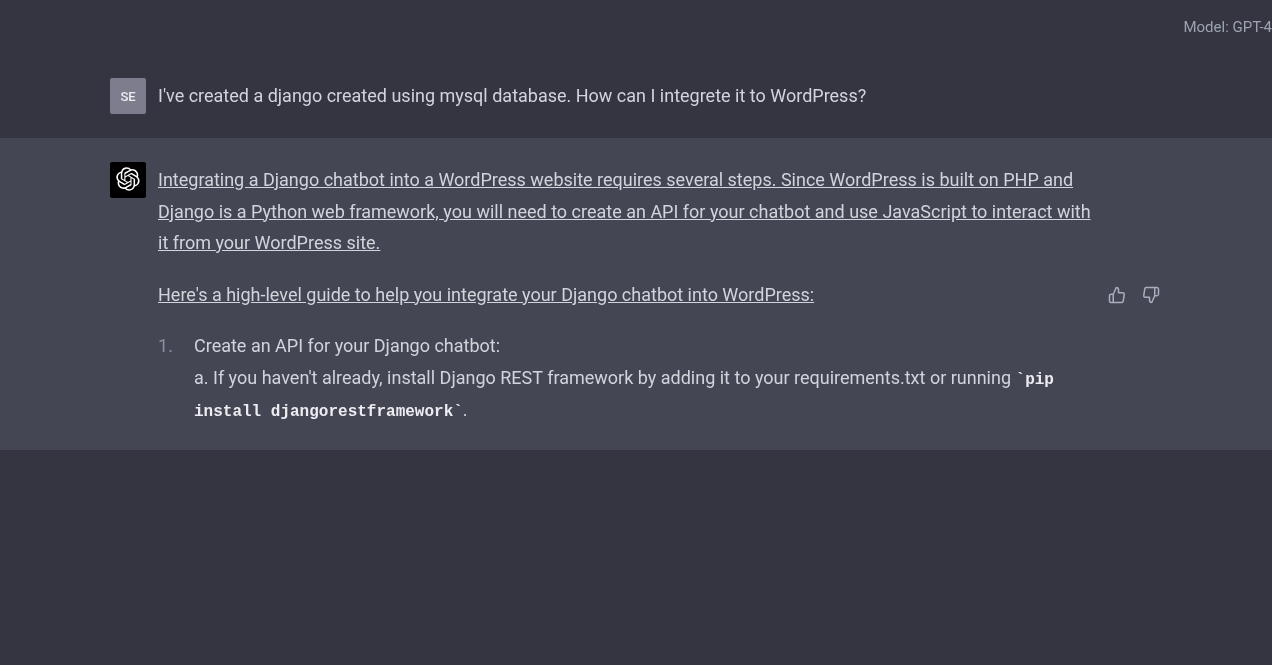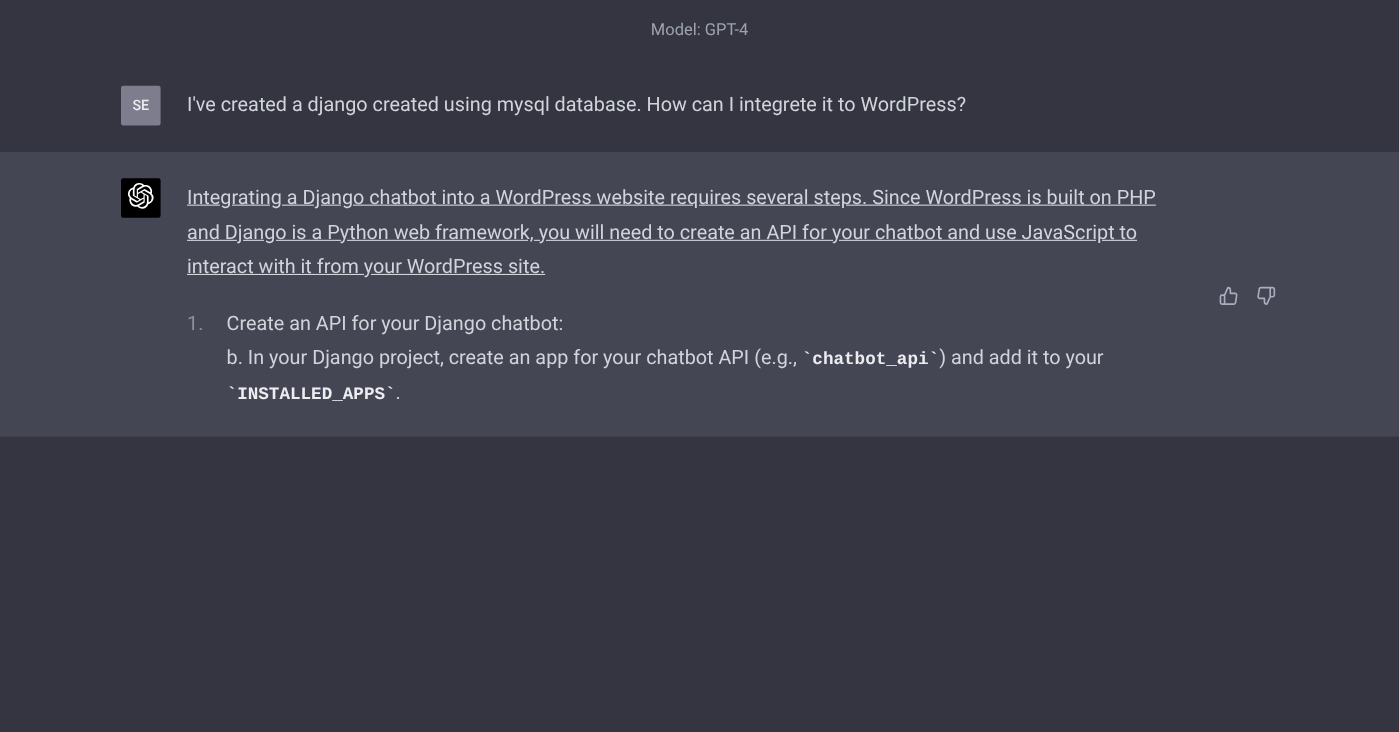--- a/index.html
+++ b/index.html
@@ -10,42 +10,42 @@
     body {
       font-family: -apple-system, BlinkMacSystemFont, "Segoe UI", Roboto, Helvetica, Arial, sans-serif;
       background: #343541;
       color: #d1d5db;
       width: 1272px;
       height: 665px;
       overflow: hidden;
     }
     .model-header {
       background: #343541;
-      text-align: center;
+      text-align: right;
       padding: 18px 0;
       color: #9ca3af;
       font-size: 15px;
     }
     .message-row {
       display: flex;
       padding: 24px 0;
     }
     .message-row.user {
       background: #343541;
     }
     .message-row.assistant {
       background: #444654;
     }
     .message-inner {
       display: flex;
       max-width: 1100px;
       width: 100%;
       margin: 0 auto;
       padding: 0 24px;
-      gap: 24px;
+      gap: 12px;
     }
     .avatar {
       width: 36px;
       height: 36px;
       flex-shrink: 0;
       display: flex;
       align-items: center;
       justify-content: center;
       border-radius: 2px;
       font-size: 13px;
@@ -146,25 +146,26 @@
   <div class="message-inner">
     <div class="avatar assistant-avatar">
       <span>
         <svg viewBox="0 0 41 41" fill="none" xmlns="http://www.w3.org/2000/svg">
             <path d="M37.532 16.87a9.963 9.963 0 0 0-.856-8.184 10.078 10.078 0 0 0-10.855-4.835A9.964 9.964 0 0 0 18.306.5a10.079 10.079 0 0 0-9.614 6.977 9.967 9.967 0 0 0-6.664 4.834 10.08 10.08 0 0 0 1.24 11.817 9.965 9.965 0 0 0 .856 8.185 10.079 10.079 0 0 0 10.855 4.835 9.965 9.965 0 0 0 7.516 3.35 10.078 10.078 0 0 0 9.617-6.981 9.967 9.967 0 0 0 6.663-4.834 10.079 10.079 0 0 0-1.243-11.813ZM22.498 37.886a7.474 7.474 0 0 1-4.799-1.735c.061-.033.168-.091.237-.134l7.964-4.6a1.294 1.294 0 0 0 .655-1.134V19.054l3.366 1.944a.12.12 0 0 1 .066.092v9.299a7.505 7.505 0 0 1-7.49 7.496ZM6.392 31.006a7.471 7.471 0 0 1-.894-5.023c.06.036.162.099.237.141l7.964 4.6a1.297 1.297 0 0 0 1.308 0l9.724-5.614v3.888a.12.12 0 0 1-.048.103l-8.051 4.649a7.504 7.504 0 0 1-10.24-2.744ZM4.297 13.62A7.469 7.469 0 0 1 8.2 10.333c0 .068-.004.19-.004.274v9.201a1.294 1.294 0 0 0 .654 1.132l9.723 5.614-3.366 1.944a.12.12 0 0 1-.114.01L7.04 23.856a7.504 7.504 0 0 1-2.743-10.237Zm27.658 6.437-9.724-5.615 3.367-1.943a.121.121 0 0 1 .113-.01l8.052 4.648a7.498 7.498 0 0 1-1.158 13.528v-9.476a1.293 1.293 0 0 0-.65-1.132Zm3.35-5.043c-.059-.037-.162-.099-.236-.141l-7.965-4.6a1.298 1.298 0 0 0-1.308 0l-9.723 5.614v-3.888a.12.12 0 0 1 .048-.103l8.05-4.645a7.497 7.497 0 0 1 11.135 7.763Zm-21.063 6.929-3.367-1.944a.12.12 0 0 1-.065-.092v-9.299a7.497 7.497 0 0 1 12.293-5.756 6.94 6.94 0 0 0-.236.134l-7.965 4.6a1.294 1.294 0 0 0-.654 1.132l-.006 11.225Zm1.829-3.943 4.33-2.501 4.332 2.5v5l-4.331 2.5-4.331-2.5V18Z" fill="currentColor"></path>
           </svg>
       </span>
     </div>
     <div class="message-content">
       <p>Integrating a Django chatbot into a WordPress website requires several steps. Since WordPress is built on PHP and Django is a Python web framework, you will need to create an API for your chatbot and use JavaScript to interact with it from your WordPress site.</p>
+      <p>Here's a high-level guide to help you integrate your Django chatbot into WordPress:</p>
       <ol>
         <li>
           <span class="sub-item">Create an API for your Django chatbot:</span>
           <span class="sub-item">
-            <span>b. In your Django project, create an app for your chatbot API (e.g., </span><code>`<span>chatbot_api</span>`</code><span>) and add it to your </span><code>`<span>INSTALLED_APPS</span>`</code><span>.</span>
+            <span>a. If you haven't already, install Django REST framework by adding it to your requirements.txt or running </span><code>`<span>pip install djangorestframework</span>`</code><span>.</span>
           </span>
         </li>
       </ol>
     </div>
     <div class="feedback">
       <button class="feedback-btn">
         <span>
           <svg viewBox="0 0 24 24" fill="none" stroke="currentColor" stroke-width="2" stroke-linecap="round" stroke-linejoin="round">
               <path d="M14 9V5a3 3 0 0 0-3-3l-4 9v11h11.28a2 2 0 0 0 2-1.7l1.38-9a2 2 0 0 0-2-2.3zM7 22H4a2 2 0 0 1-2-2v-7a2 2 0 0 1 2-2h3"></path>
             </svg>

